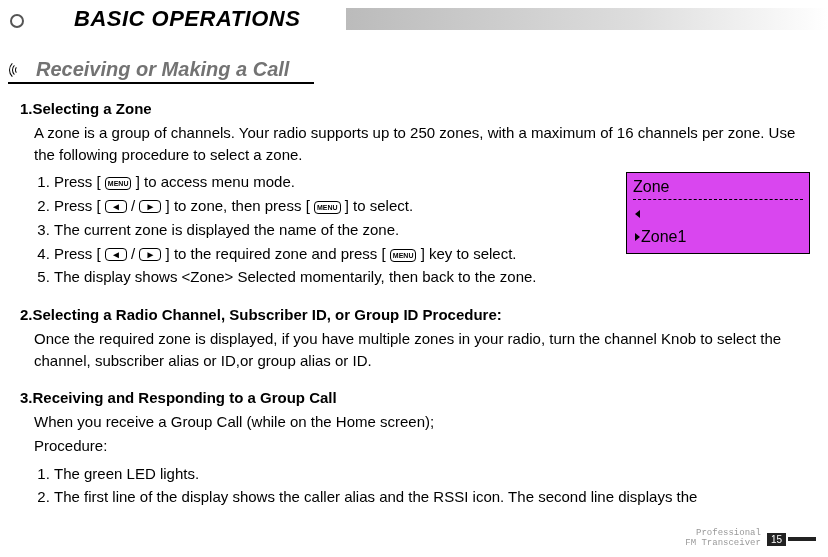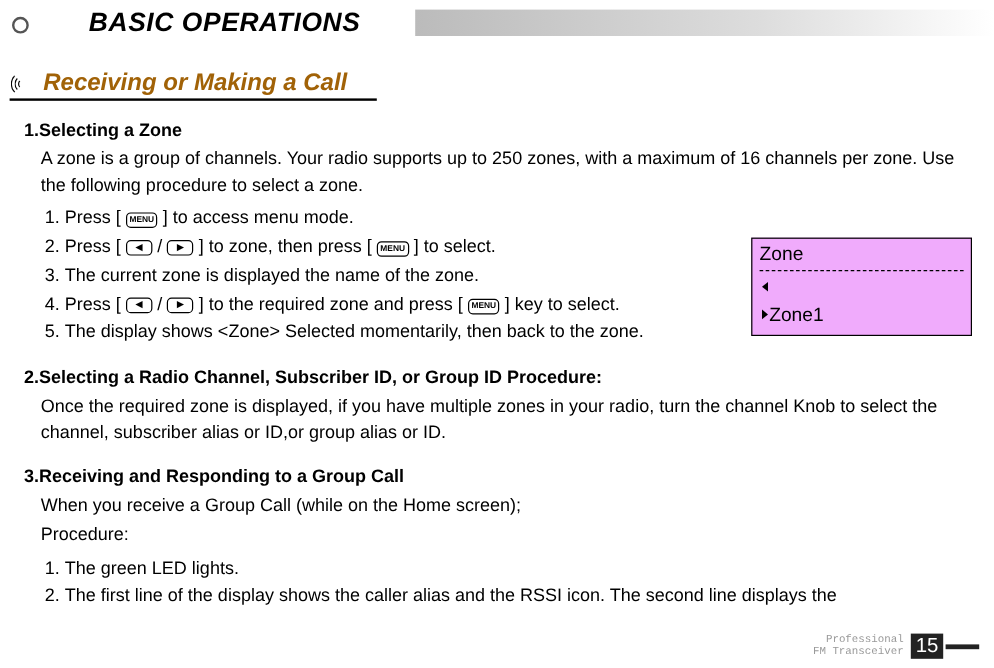--- a/index.html
+++ b/index.html
@@ -66,21 +66,21 @@
     left: 50%;
     transform: translate(-50%, -50%) rotate(0deg);
   }
   .waves .w1 { width: 6px; height: 6px; }
   .waves .w2 { width: 12px; height: 12px; }
   .waves .w3 { width: 18px; height: 18px; }
   .section-title {
     font-size: 20px;
     font-weight: bold;
     font-style: italic;
-    color: #a16207;
+    color: #737373;
   }
   .section-underline {
     height: 2px;
     background: #000;
     margin-left: 8px;
     width: 306px;
     margin-top: 1px;
   }
   .content {
     margin: 14px 16px 0 20px;
@@ -117,26 +117,26 @@
     background: #fff;
   }
   .key.arrow {
     font-size: 10px;
     padding: 0 3px 0 3px;
     line-height: 11px;
   }
   .zone-box {
     position: absolute;
     right: 2px;
-    top: 100px;
+    top: 74px;
     width: 170px;
     border: 1.5px solid #000;
     font-size: 16px;
     padding: 2px 6px 4px 6px;
-    background: #f0abfc;
+    background: #d946ef;
   }
   .zone-box .zline1 {
     border-bottom: 1px dashed #000;
     padding-bottom: 1px;
   }
   .zone-box .zline2 {
     padding-top: 1px;
   }
   .zcursor {
     display: inline-block;
@@ -170,21 +170,21 @@
     align-items: center;
     font-size: 9px;
     color: #999;
     font-family: "Courier New", monospace;
     line-height: 1.1;
   }
   .footer .ftext { text-align: right; margin-right: 4px;}
   .page-box {
     background: #222;
     color: #fff;
-    font-size: 17px;
+    font-size: 10px;
     font-family: Arial;
     padding: 1px 4px;
     margin-left: 2px;
   }
   .footer-bar {
     width: 28px;
     height: 4px;
     background: #222;
     margin-left: 2px;
   }

